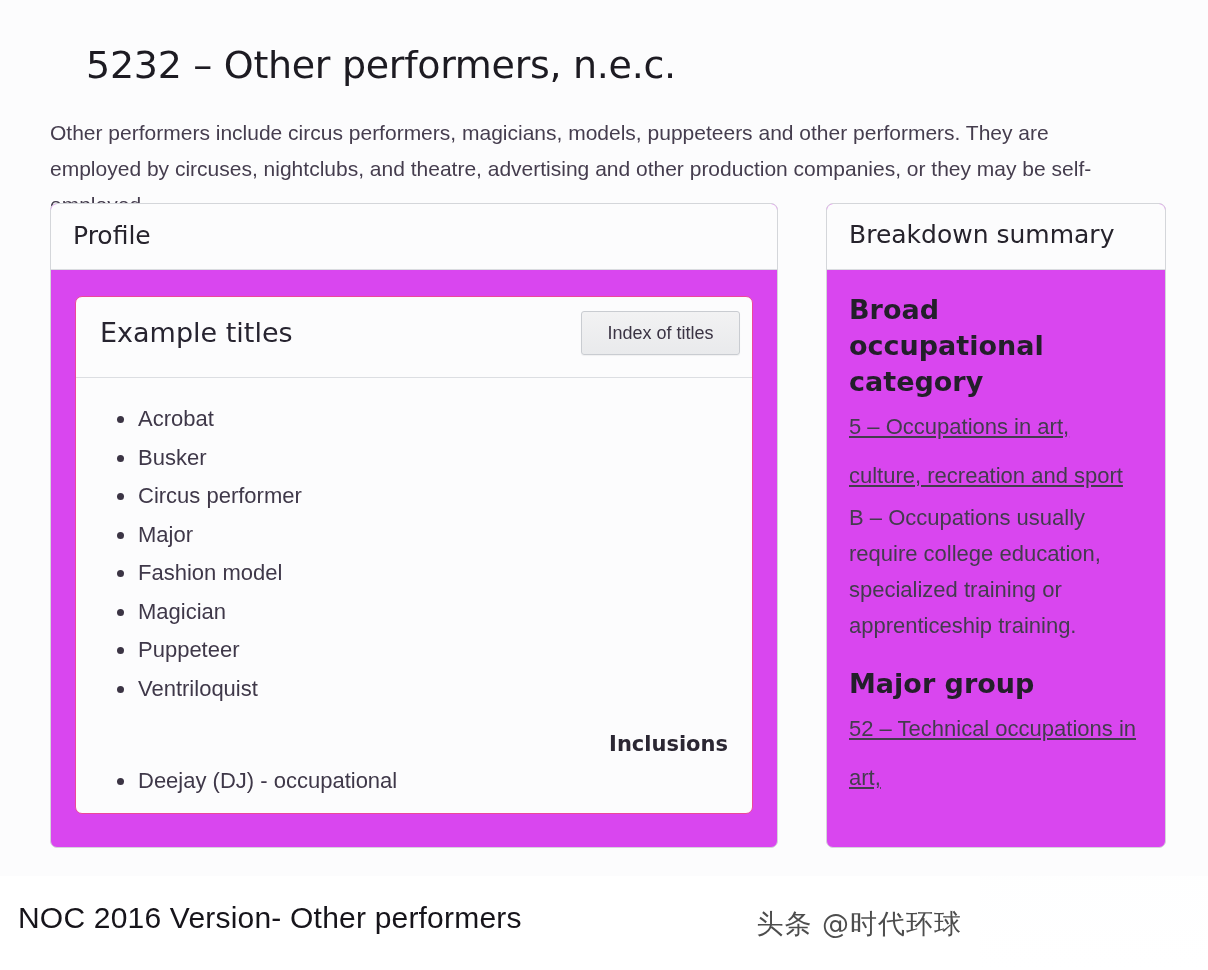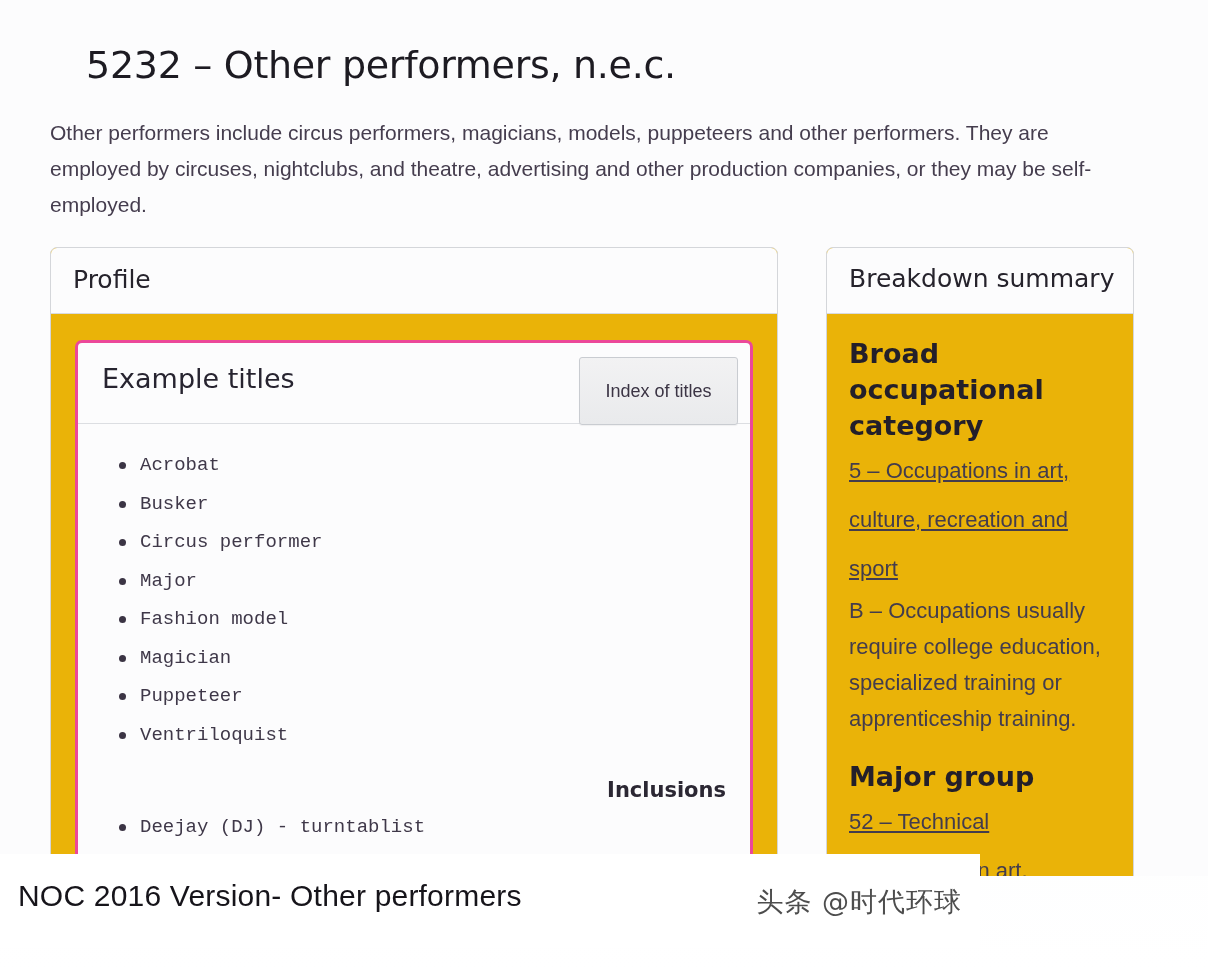--- a/index.html
+++ b/index.html
@@ -64,26 +64,25 @@
   .columns {
     position: absolute;
     left: 0;
     top: 203px;
     width: 1208px;
     height: 673px;
   }
 
   .panel {
     position: absolute;
-    background: #eab308;
+    background: #d946ef;
     border: 1px solid #d4d6da;
     border-radius: 7px;
     box-sizing: border-box;
     overflow: hidden;
-    margin-top: 44px;
   }
 
   .panel-header {
     border-bottom: 1px solid #d9dbdf;
     box-sizing: border-box;
     background: #fcfcfd;
   }
 
   .panel-header-title {
     font-size: 25px;
@@ -105,21 +104,21 @@
   }
 
   .panel-body {
     position: relative;
     padding: 26px 24px 0 24px;
     box-sizing: border-box;
   }
 
   
   .card {
-    border: 3px solid #ec4899;
+    border: 1px solid #ec4899;
     border-radius: 7px;
     background: #fcfcfd;
     box-sizing: border-box;
     overflow: hidden;
   }
   .card-header {
     position: relative;
     height: 81px;
     border-bottom: 1px solid #dcdee2;
     box-sizing: border-box;
@@ -130,21 +129,21 @@
     font-weight: 400;
     color: #272430;
     font-family: "DejaVu Sans", "Liberation Sans", sans-serif;
   }
 
   .index-btn {
     position: absolute;
     right: 12px;
     top: 14px;
     width: 159px;
-    height: 68px;
+    height: 44px;
     border: 1px solid #c9ccd1;
     border-radius: 3px;
     background: linear-gradient(180deg, #f2f2f3 0%, #e9eaec 100%);
     color: #3b3444;
     font-size: 18px;
     font-family: "Liberation Sans", "DejaVu Sans", sans-serif;
     cursor: pointer;
     padding: 0;
     display: flex;
     align-items: center;
@@ -156,24 +155,24 @@
     padding: 22px 24px 12px 24px;
   }
 
   ul.bullets {
     list-style: none;
     margin: 0;
     padding: 0 0 0 38px;
   }
   ul.bullets li {
     position: relative;
-    font-size: 19px;
+    font-size: 22px;
     line-height: 38.5px;
     color: #3f3849;
-    font-family: Liberation Mono, monospace;
+    font-family: Liberation Sans, sans-serif;
   }
   ul.bullets li::before {
     content: "";
     position: absolute;
     left: -21px;
     top: 16px;
     width: 7px;
     height: 7px;
     border-radius: 50%;
     background: #3b3444;
@@ -185,21 +184,21 @@
     font-weight: bold;
     color: #2b2733;
     font-family: "DejaVu Sans", "Liberation Sans", sans-serif;
     text-align: right;
   }
 
   
   #breakdown-panel {
     left: 826px;
     top: 0;
-    width: 308px;
+    width: 340px;
     height: 645px;
   }
   #breakdown-panel .panel-header {
     height: 66px;
     padding: 16px 0 0 22px;
   }
   #breakdown-panel .panel-body {
     padding: 22px 22px 0 22px;
   }
 
@@ -228,21 +227,21 @@
     text-decoration: underline;
     text-underline-offset: 2px;
     cursor: pointer;
     font-family: "Liberation Sans", "DejaVu Sans", sans-serif;
   }
 
   
   .footer {
     position: absolute;
     left: 0;
-    top: 854px;
+    top: 876px;
     width: 980px;
     height: 94px;
     background: #ffffff;
   }
   .footer-caption {
     position: absolute;
     left: 18px;
     top: 25px;
     font-size: 30px;
     color: #16141a;
@@ -297,21 +296,21 @@
                 <li>Major</li>
                 <li>Fashion model</li>
                 <li>Magician</li>
                 <li>Puppeteer</li>
                 <li>Ventriloquist</li>
               </ul>
 
               <div class="sub-heading">Inclusions</div>
 
               <ul class="bullets">
-                <li>Deejay (DJ) - turntablist</li>
+                <li>Deejay (DJ) - occupational</li>
               </ul>
             </div>
 
           </div>
         </div>
       </section>
 
       <aside class="panel" id="breakdown-panel">
         <div class="panel-header">
           <span class="panel-header-title">Breakdown summary</span>

